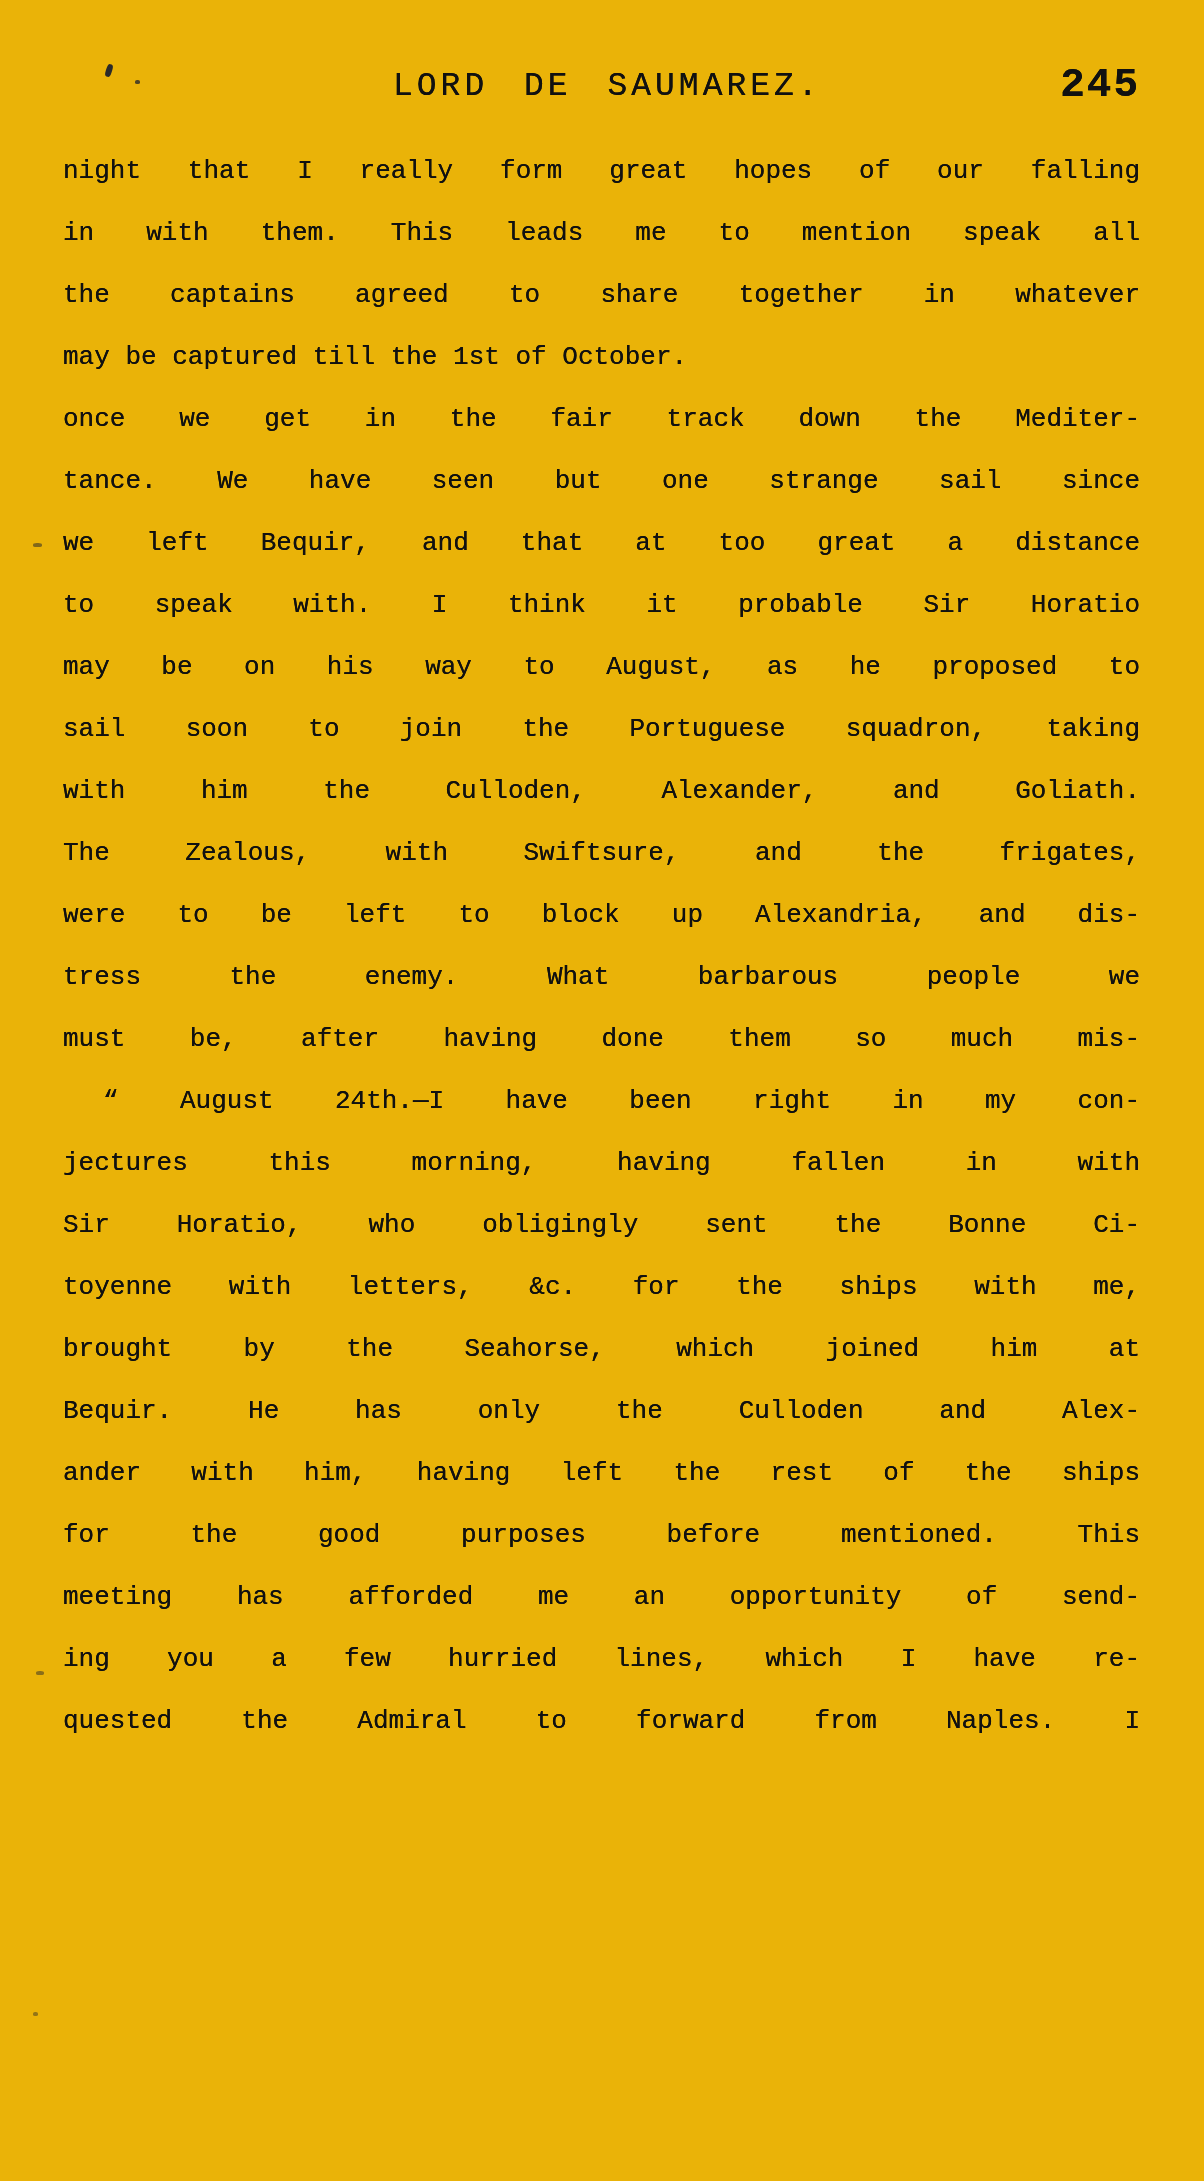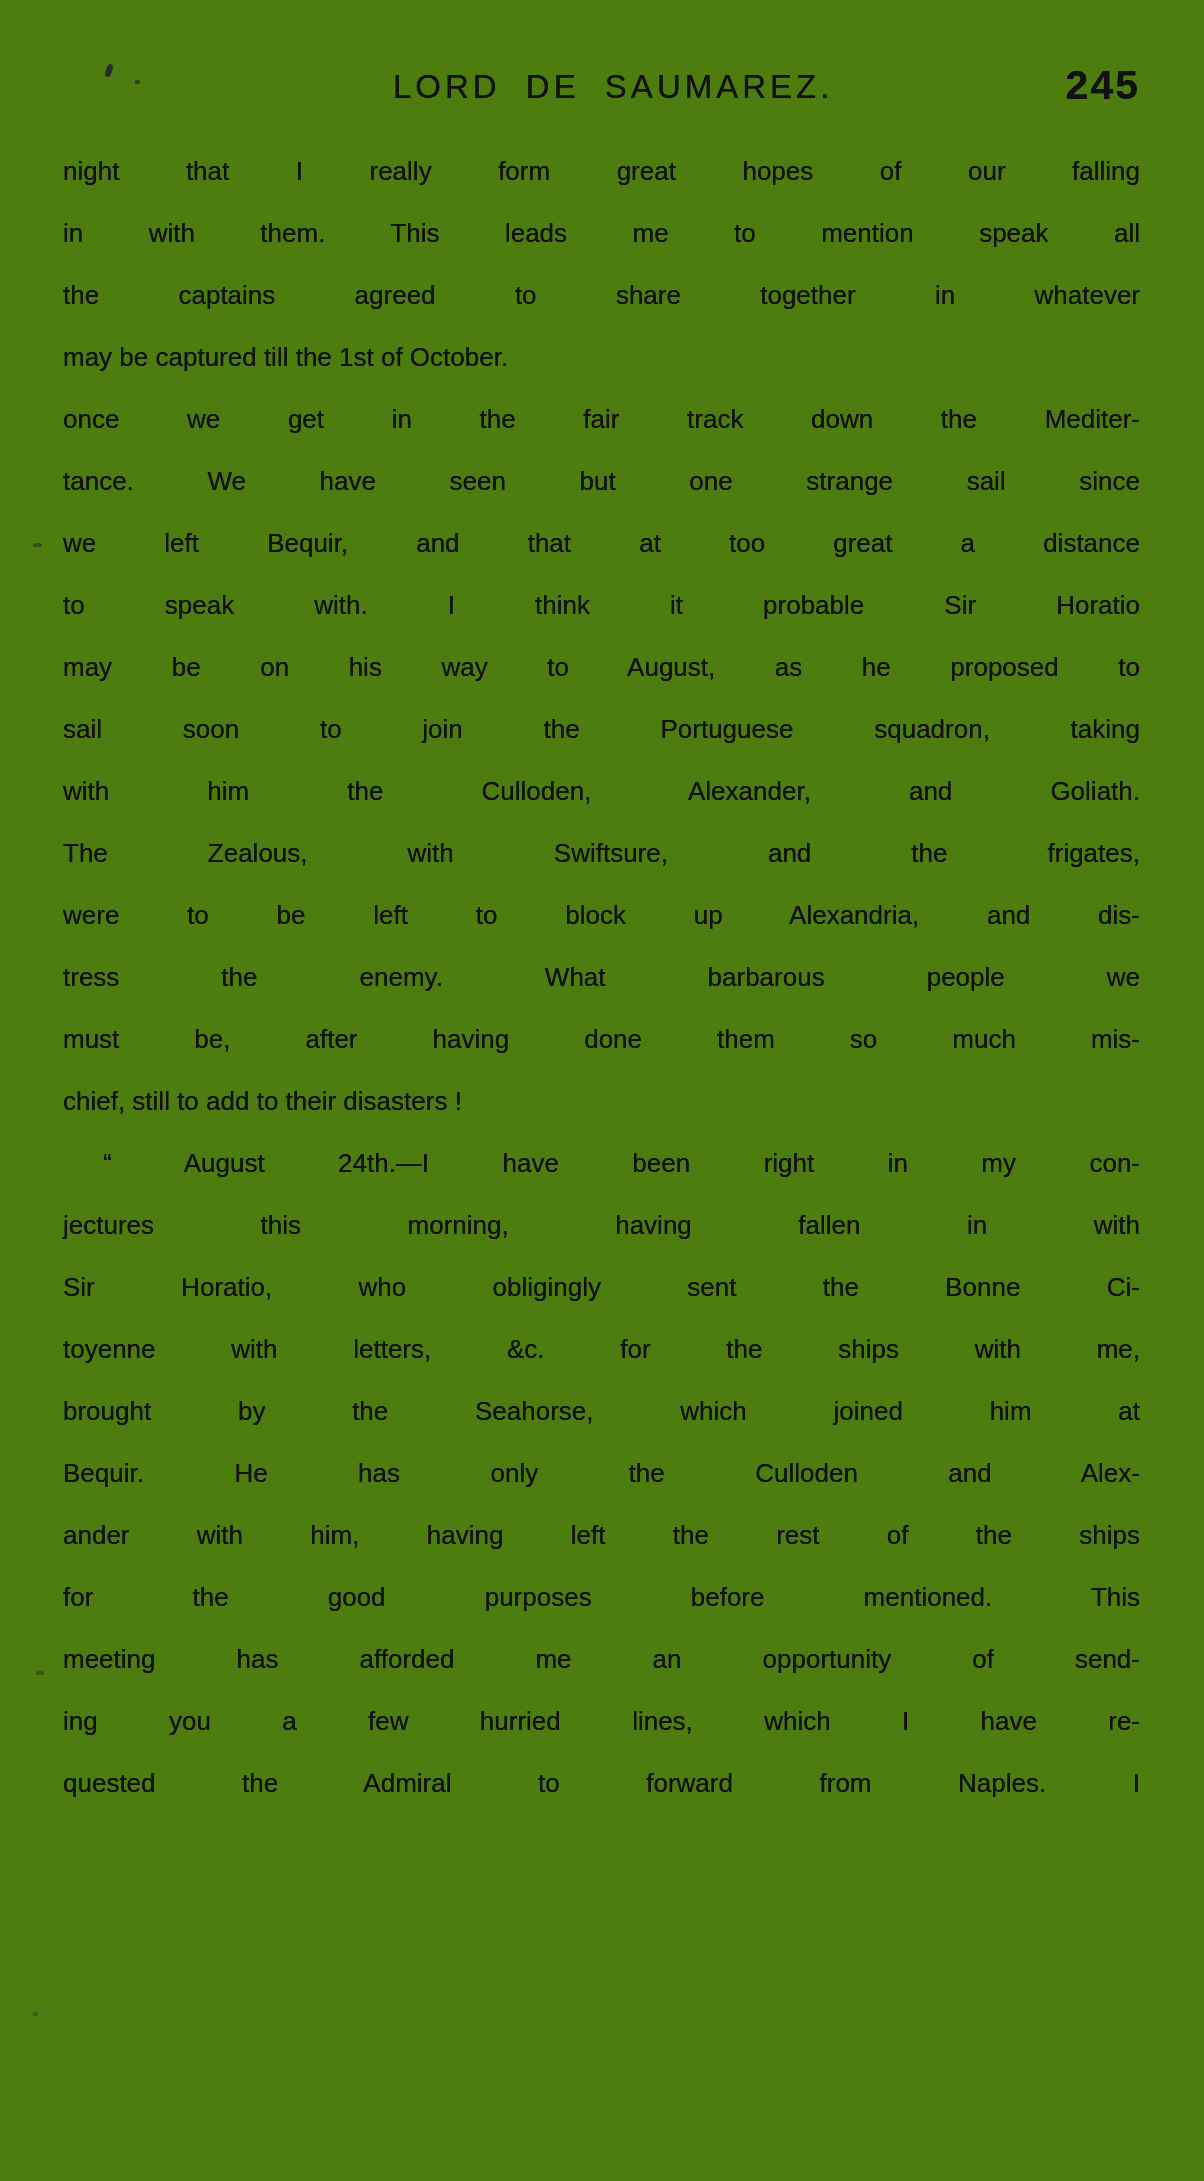--- a/index.html
+++ b/index.html
@@ -1,21 +1,21 @@
 <!DOCTYPE html>
 <html><head>
 <meta charset="utf-8">
 <style>
   html,body{margin:0;padding:0;background:#e8e8e8;}
   .page{
     position:relative;
     width:1204px;height:2181px;
-    background:#4d7c0f;
+    background:#eab308;
     overflow:hidden;
-    font-family:Liberation Sans, sans-serif;
+    font-family:Liberation Mono, monospace;
     color:#111111;
   }
   
   .running-head{
     position:absolute;left:63px;right:64px;top:62px;height:50px;
   }
   .head-title{
     position:absolute;left:330px;top:6px;
     font-size:33px;
     letter-spacing:4px;
@@ -78,21 +78,20 @@
     <div class="ln">tance.  We have seen but one strange sail since</div>
     <div class="ln">we left Bequir, and that at too great a distance</div>
     <div class="ln">to speak with.  I think it probable Sir Horatio</div>
     <div class="ln">may be on his way to August, as he proposed to</div>
     <div class="ln">sail soon to join the Portuguese squadron, taking</div>
     <div class="ln">with him the Culloden, Alexander, and Goliath.</div>
     <div class="ln">The Zealous, with Swiftsure, and the frigates,</div>
     <div class="ln">were to be left to block up Alexandria, and dis-</div>
     <div class="ln">tress the enemy.  What barbarous people we</div>
     <div class="ln">must be, after having done them so much mis-</div>
-    <div class="ln end">chief, still to add to their disasters !</div>
     <div class="ln indent">“ August 24th.—I have been right in my con-</div>
     <div class="ln">jectures this morning, having fallen in with</div>
     <div class="ln">Sir Horatio, who obligingly sent the Bonne Ci-</div>
     <div class="ln">toyenne with letters, &amp;c. for the ships with me,</div>
     <div class="ln">brought by the Seahorse, which joined him at</div>
     <div class="ln">Bequir.  He has only the Culloden and Alex-</div>
     <div class="ln">ander with him, having left the rest of the ships</div>
     <div class="ln">for the good purposes before mentioned.  This</div>
     <div class="ln">meeting has afforded me an opportunity of send-</div>
     <div class="ln">ing you a few hurried lines, which I have re-</div>

